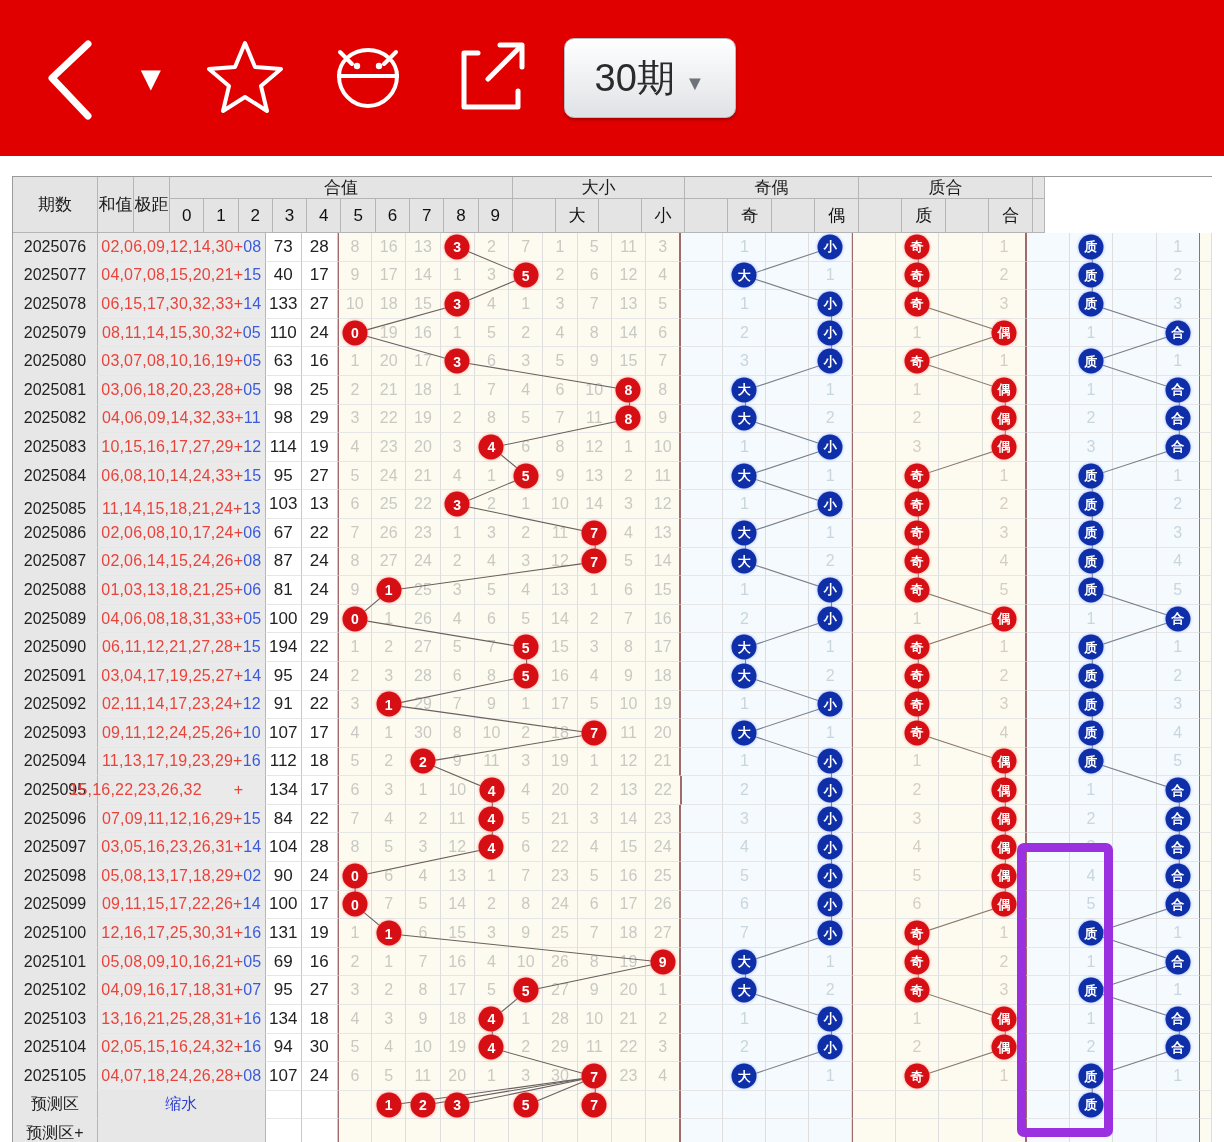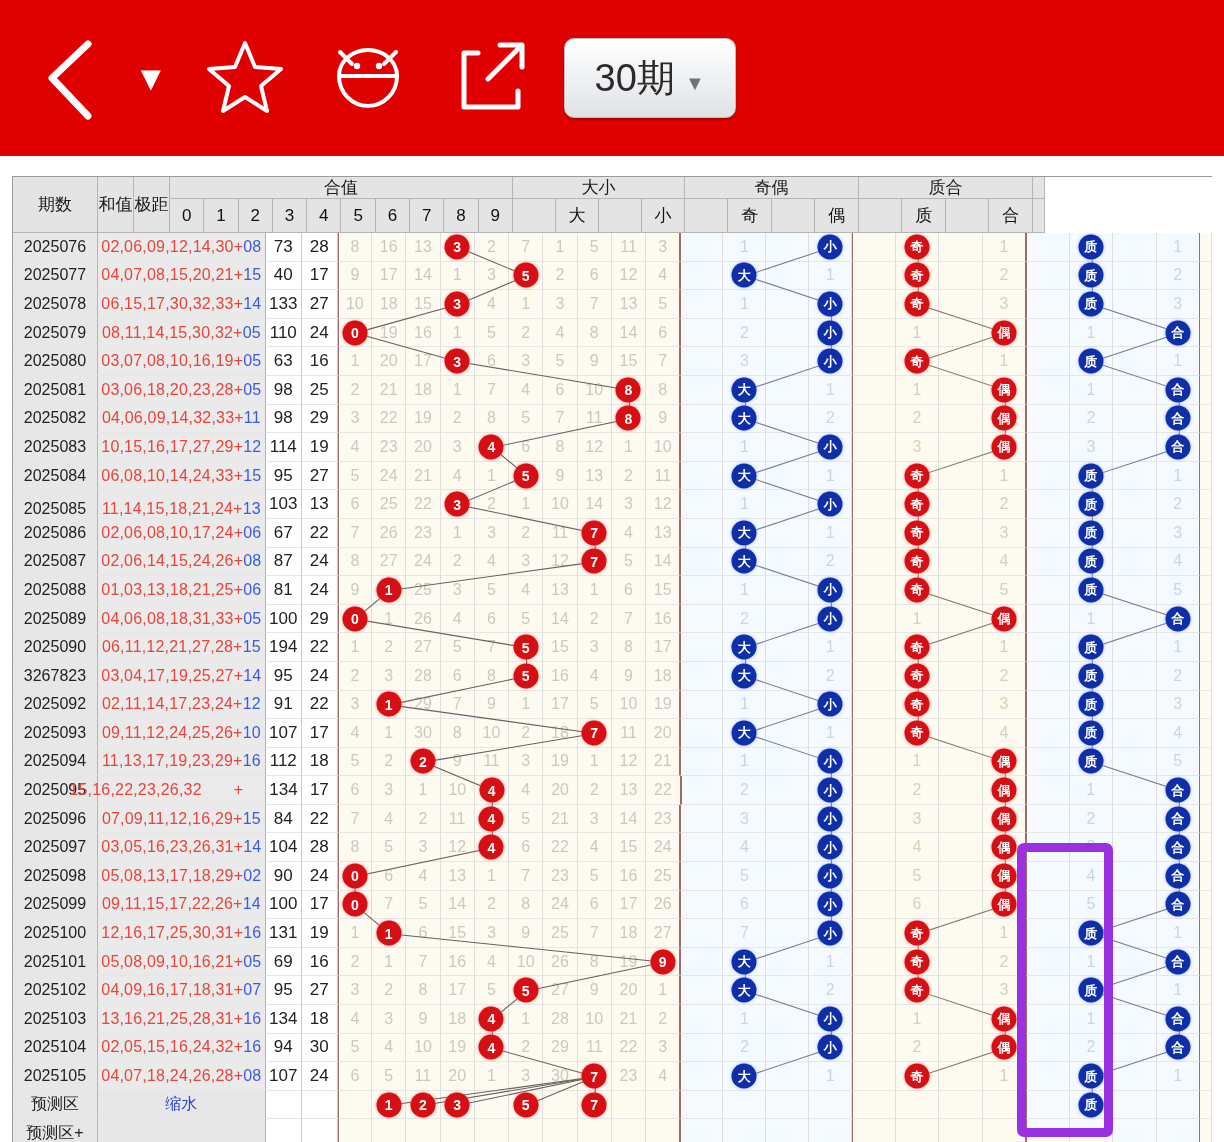--- a/index.html
+++ b/index.html
@@ -1314,21 +1314,21 @@
           <div class="ball blue cn">质</div>
         </div>
         <div class="bcell c-zh" style="width: 43.5px; height: 28.6px;"></div>
         <div class="bcell c-zh sep-r" style="width: 43.5px; height: 28.6px;">
           <span>1</span>
         </div>
         <div class="bcell c-tail" style="width: 12px; height: 28.6px;"></div>
       </div>
       <div class="brow">
         <div class="bcell c-period" style="width: 85px; height: 28.6px;">
-          <span>3267823</span>
+          <span>2025091</span>
         </div>
         <div class="bcell c-balls" style="width: 168px; height: 28.6px;">
           <span class="red">03,04,17,19,25,27</span>
           <span class="red">+</span>
           <span class="blue">14</span>
         </div>
         <div class="bcell c-sum" style="width: 36px; height: 28.6px;">
           <span>95</span>
         </div>
         <div class="bcell c-span" style="width: 36px; height: 28.6px;">

